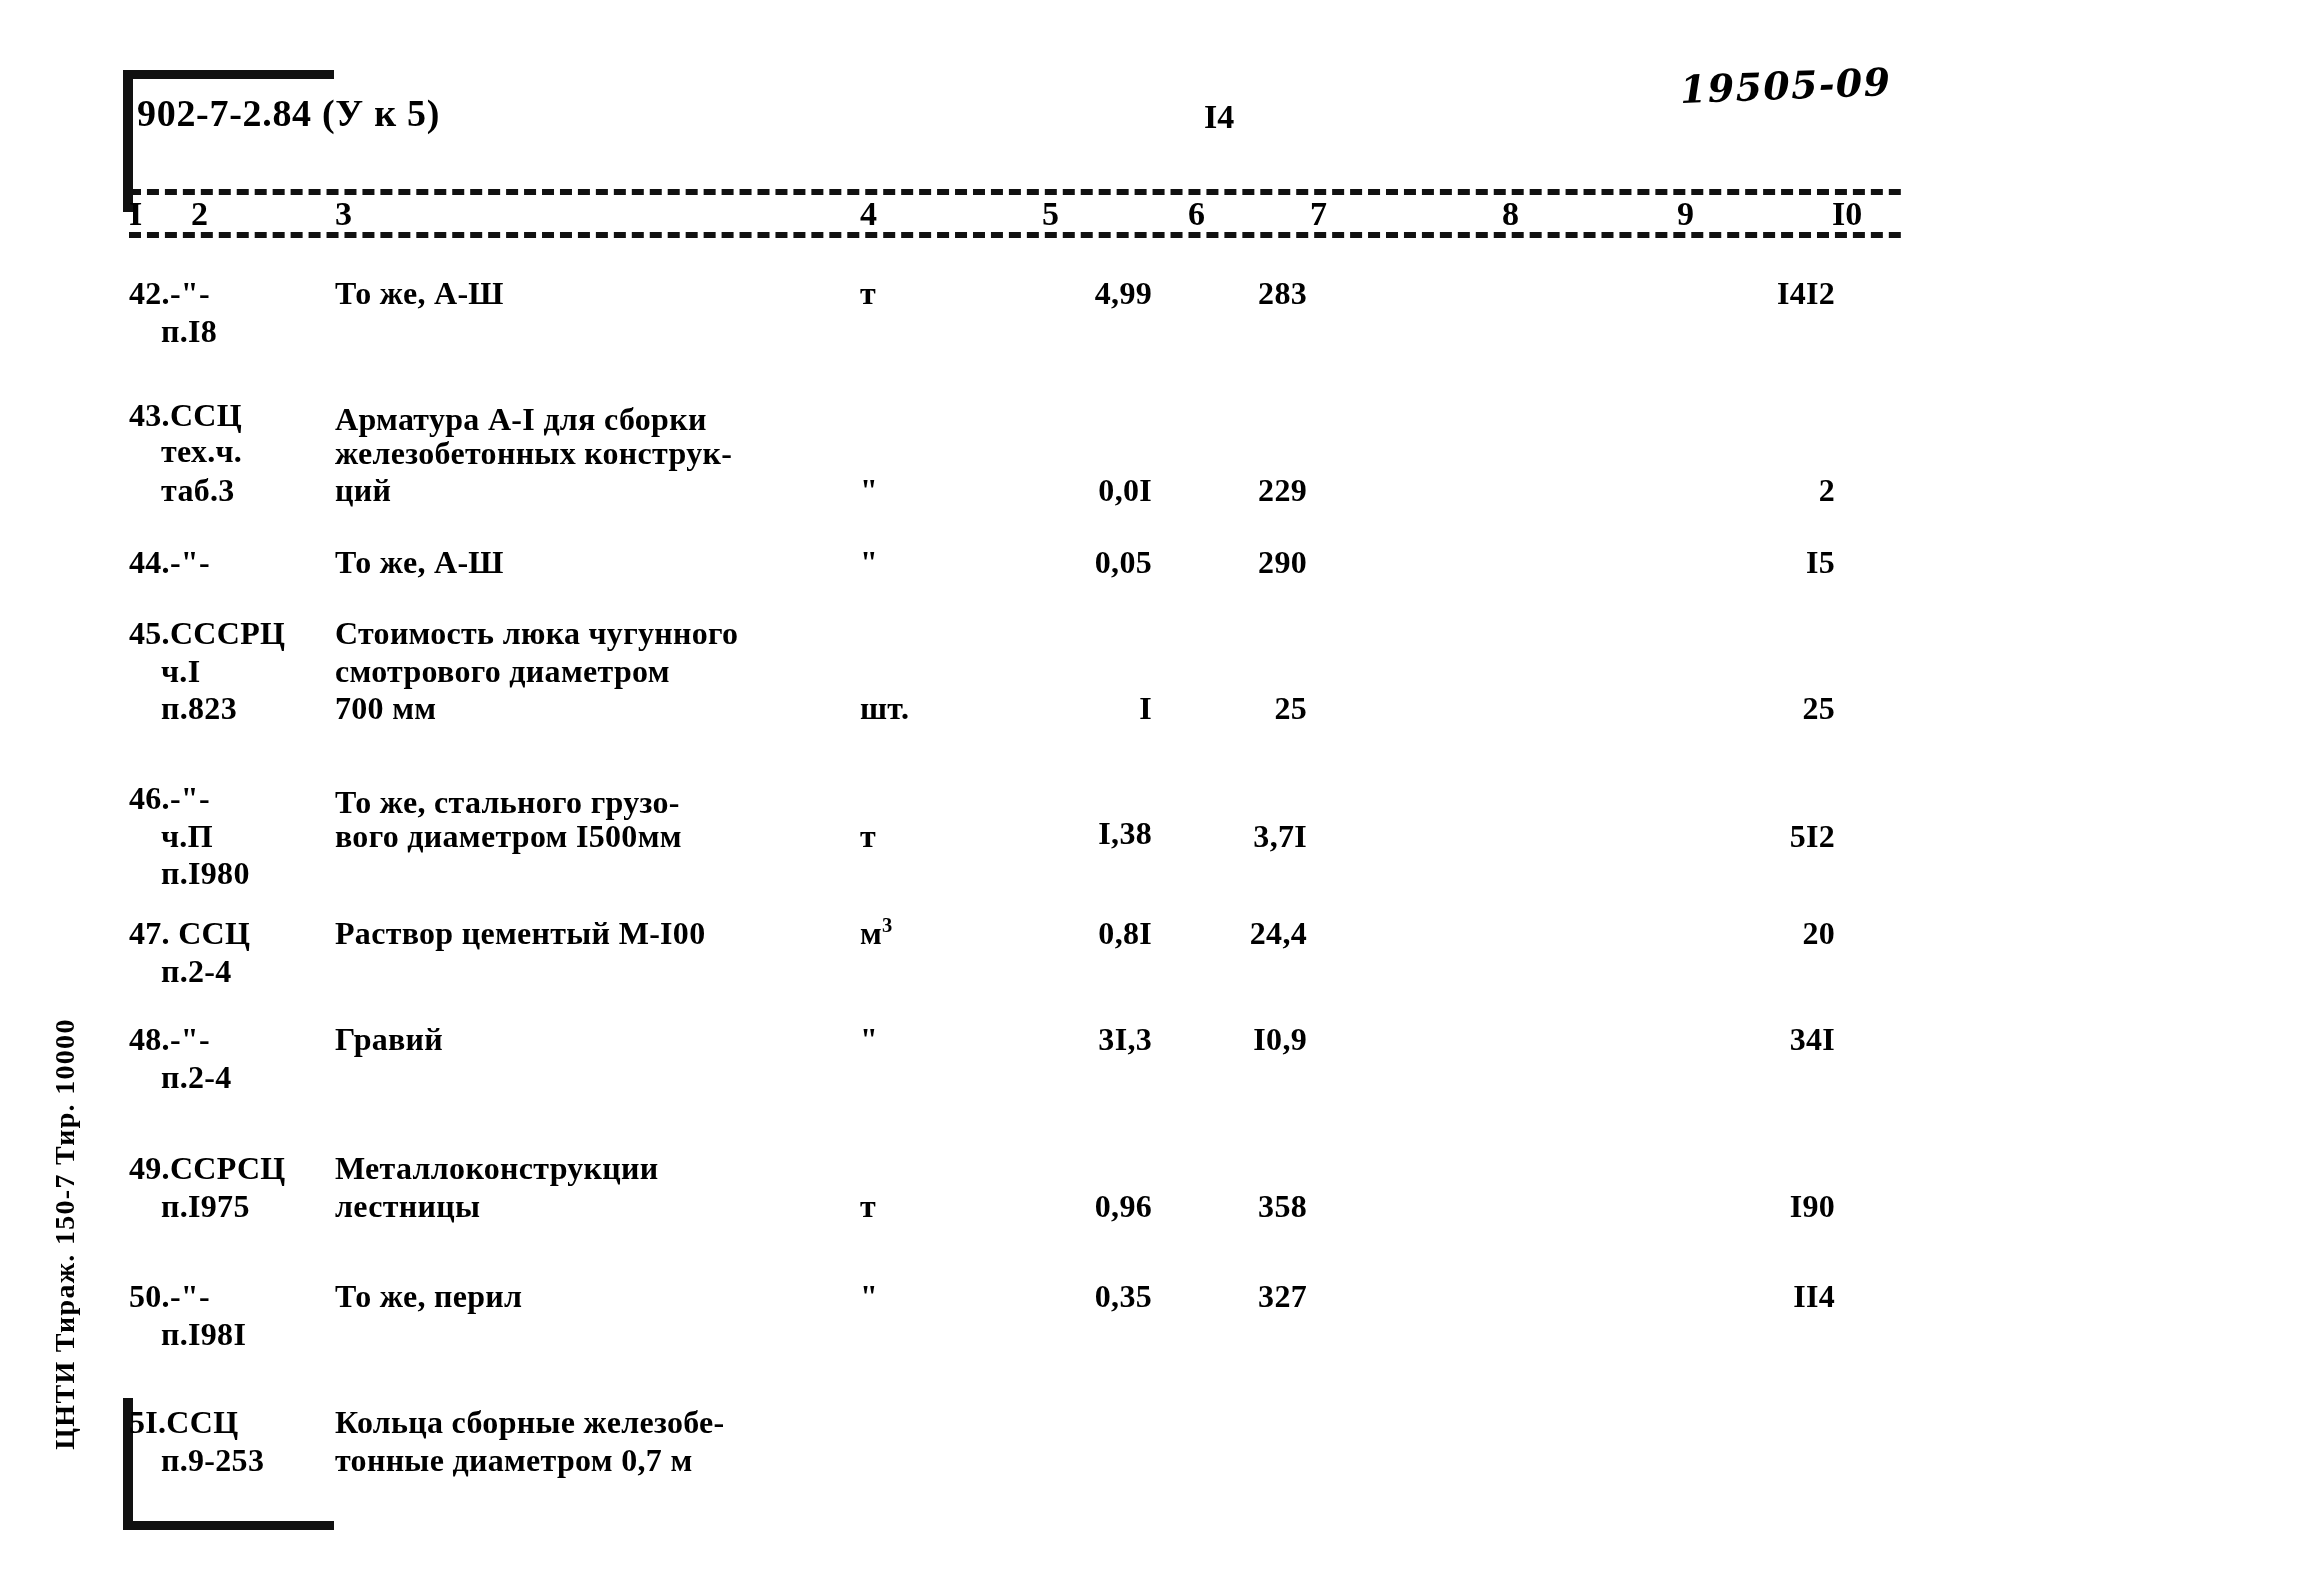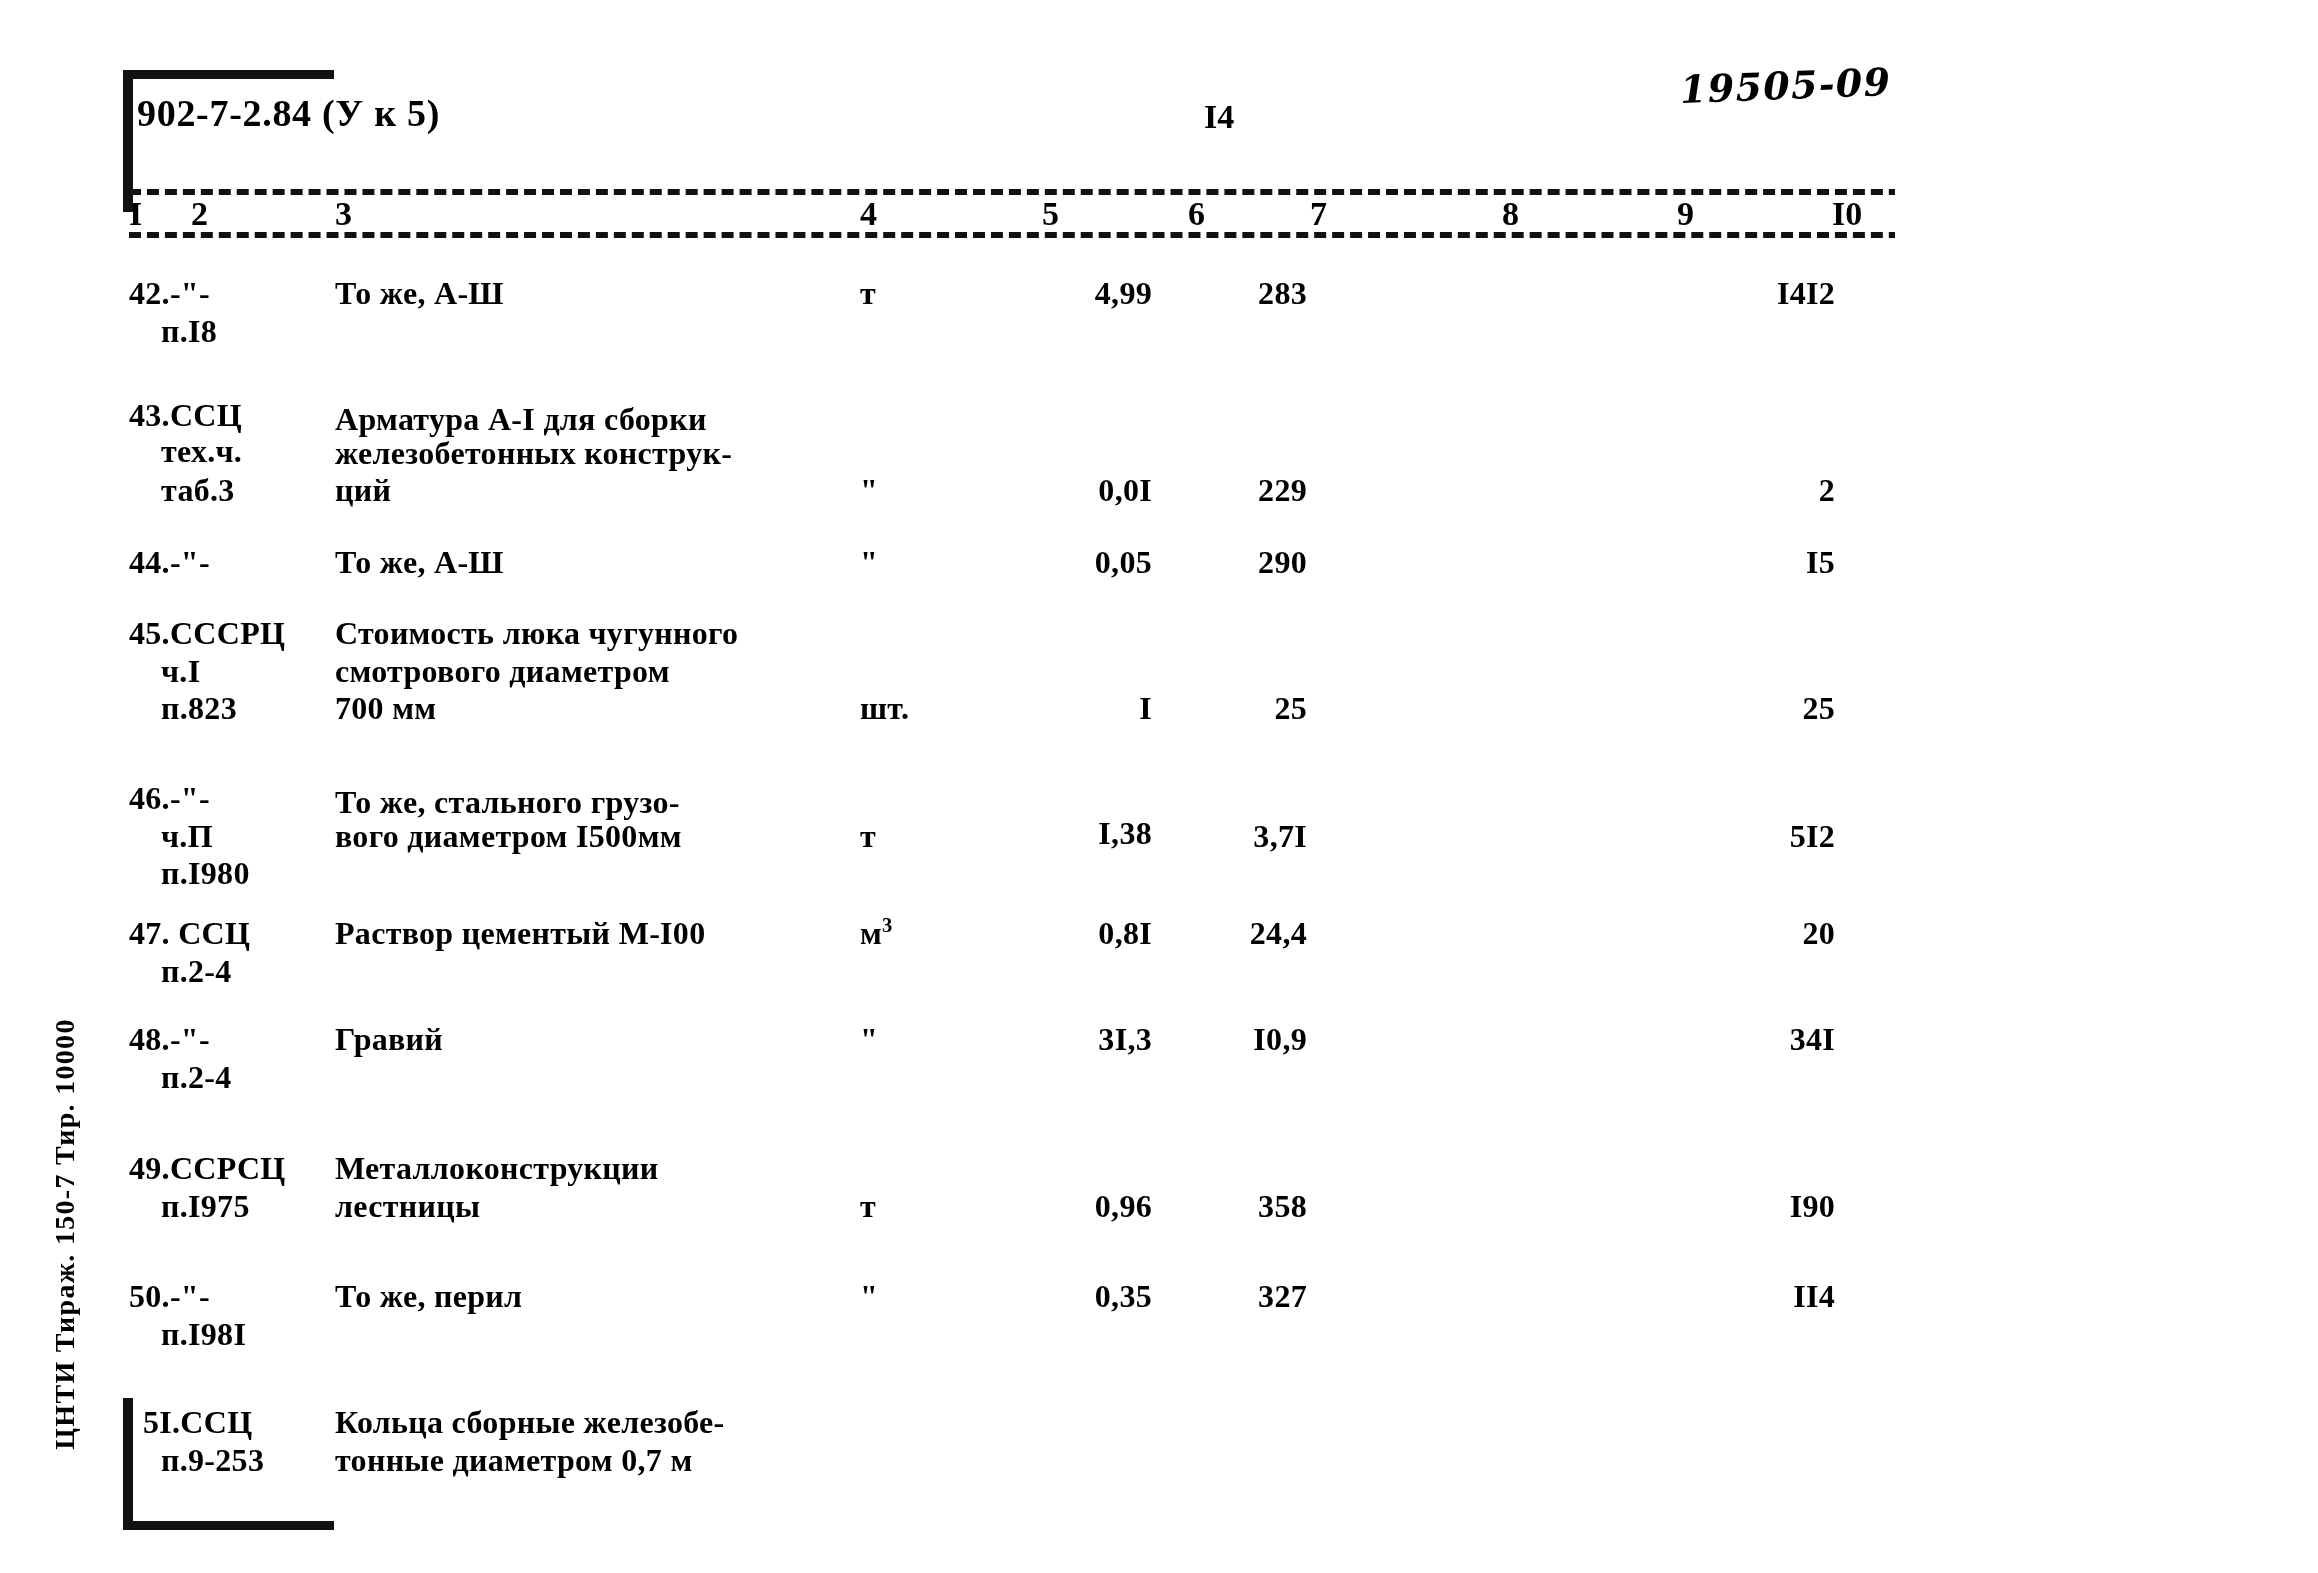--- a/index.html
+++ b/index.html
@@ -10,20 +10,21 @@
   body {
     font-family: "Liberation Serif", serif;
     color: #000000;
   }
   #page {
     position: relative;
     width: 1895px;
     height: 1574px;
     background: #ffffff;
     overflow: hidden;
+    padding-left: 8px;
   }
 
   
   .bracket-top {
     position: absolute;
     left: 123px;
     top: 70px;
     width: 211px;
     height: 9.2px;
     background: #111;
@@ -261,21 +262,21 @@
       <div class="row" style="top: 1277px;">
         <div class="cell c1" style="top: 0px; padding-left: 0px;">50.-"-</div>
         <div class="cell c1" style="top: 38px; padding-left: 32px;">п.I98I</div>
         <div class="cell c3" style="top: 0px;">То же, перил</div>
         <div class="cell c4" style="top: 0px;">"</div>
         <div class="cell c5" style="top: 0px;">0,35</div>
         <div class="cell c6" style="top: 0px;">327</div>
         <div class="cell c9" style="top: 0px;">II4</div>
       </div>
       <div class="row" style="top: 1403px;">
-        <div class="cell c1" style="top: 0px; padding-left: 0px; margin-left: 14px;">5I.ССЦ</div>
+        <div class="cell c1" style="top: 0px; padding-left: 0px;">5I.ССЦ</div>
         <div class="cell c1" style="top: 38px; padding-left: 32px;">п.9-253</div>
         <div class="cell c3" style="top: 0px;">Кольца сборные железобе-</div>
         <div class="cell c3" style="top: 38px;">тонные диаметром 0,7 м</div>
       </div>
     </div>
 
   <div class="side-imprint">ЦНТИ Тираж. 150-7 Тир. 10000</div>
 
 </div>
 

